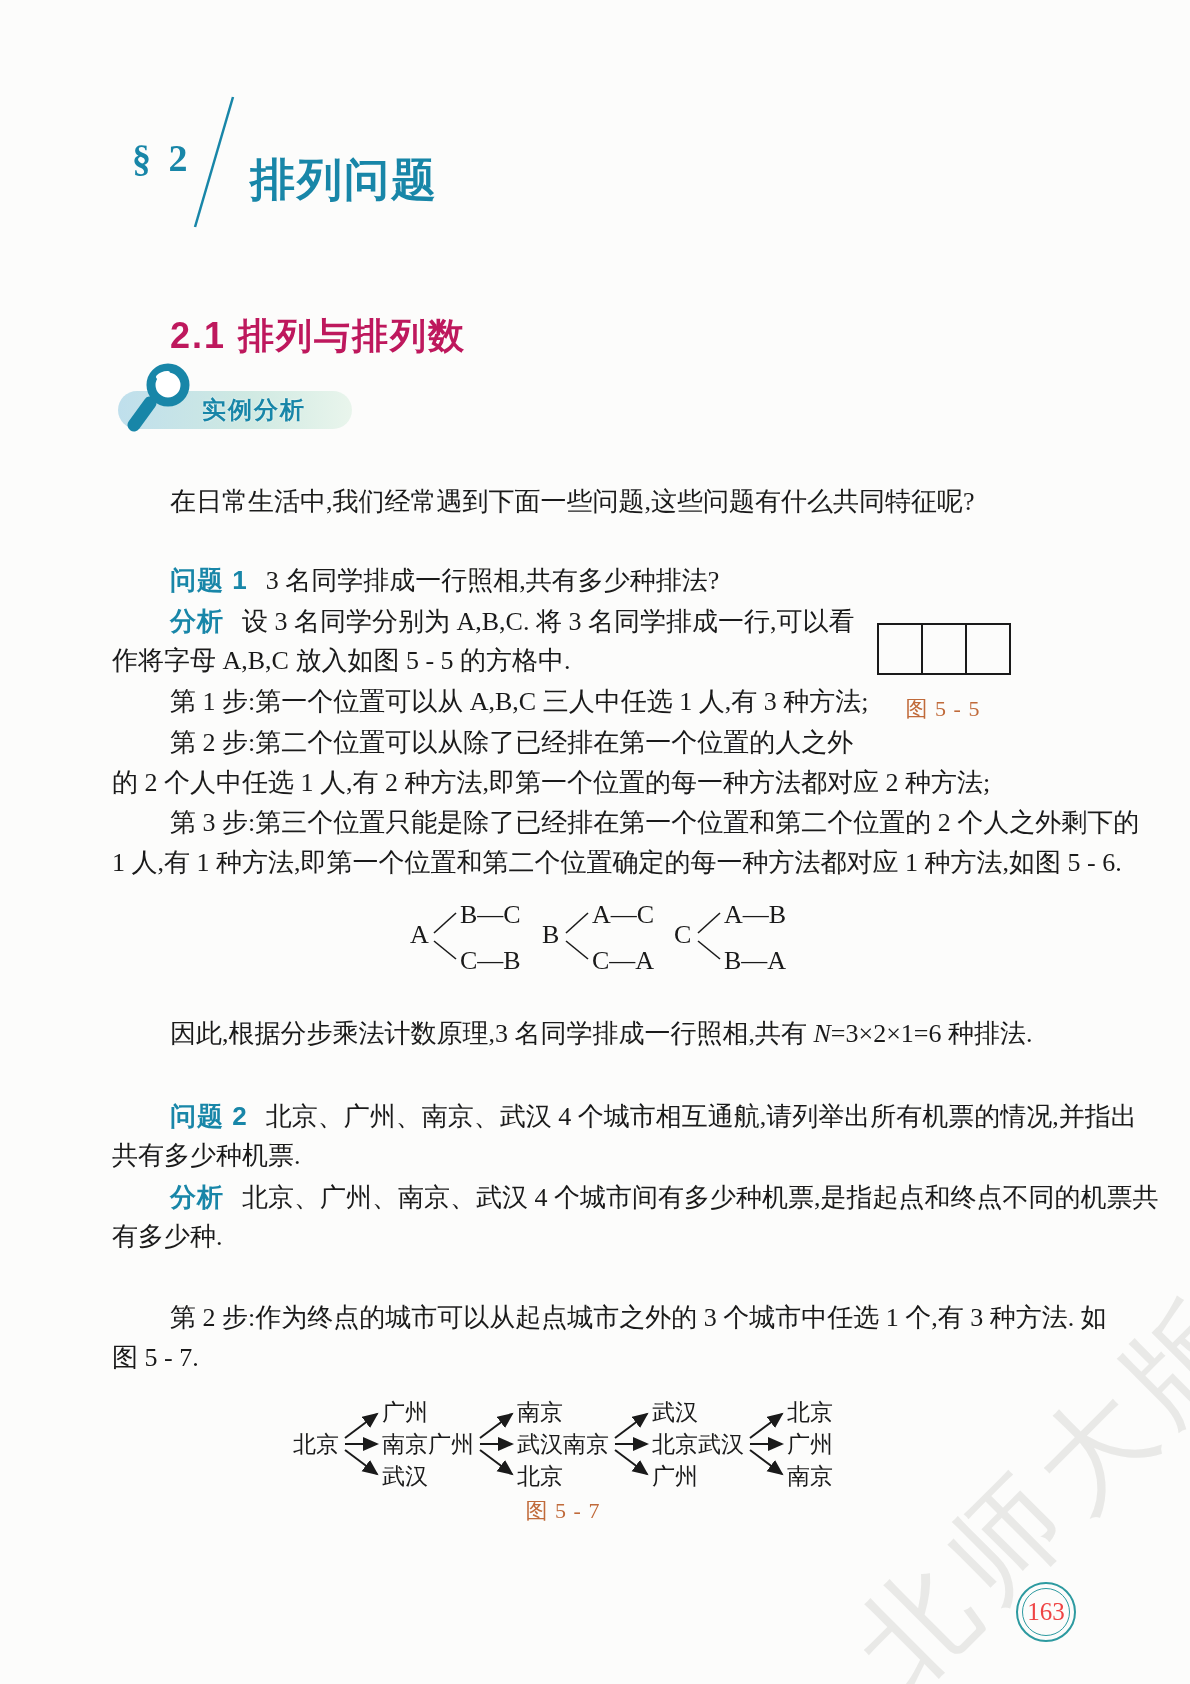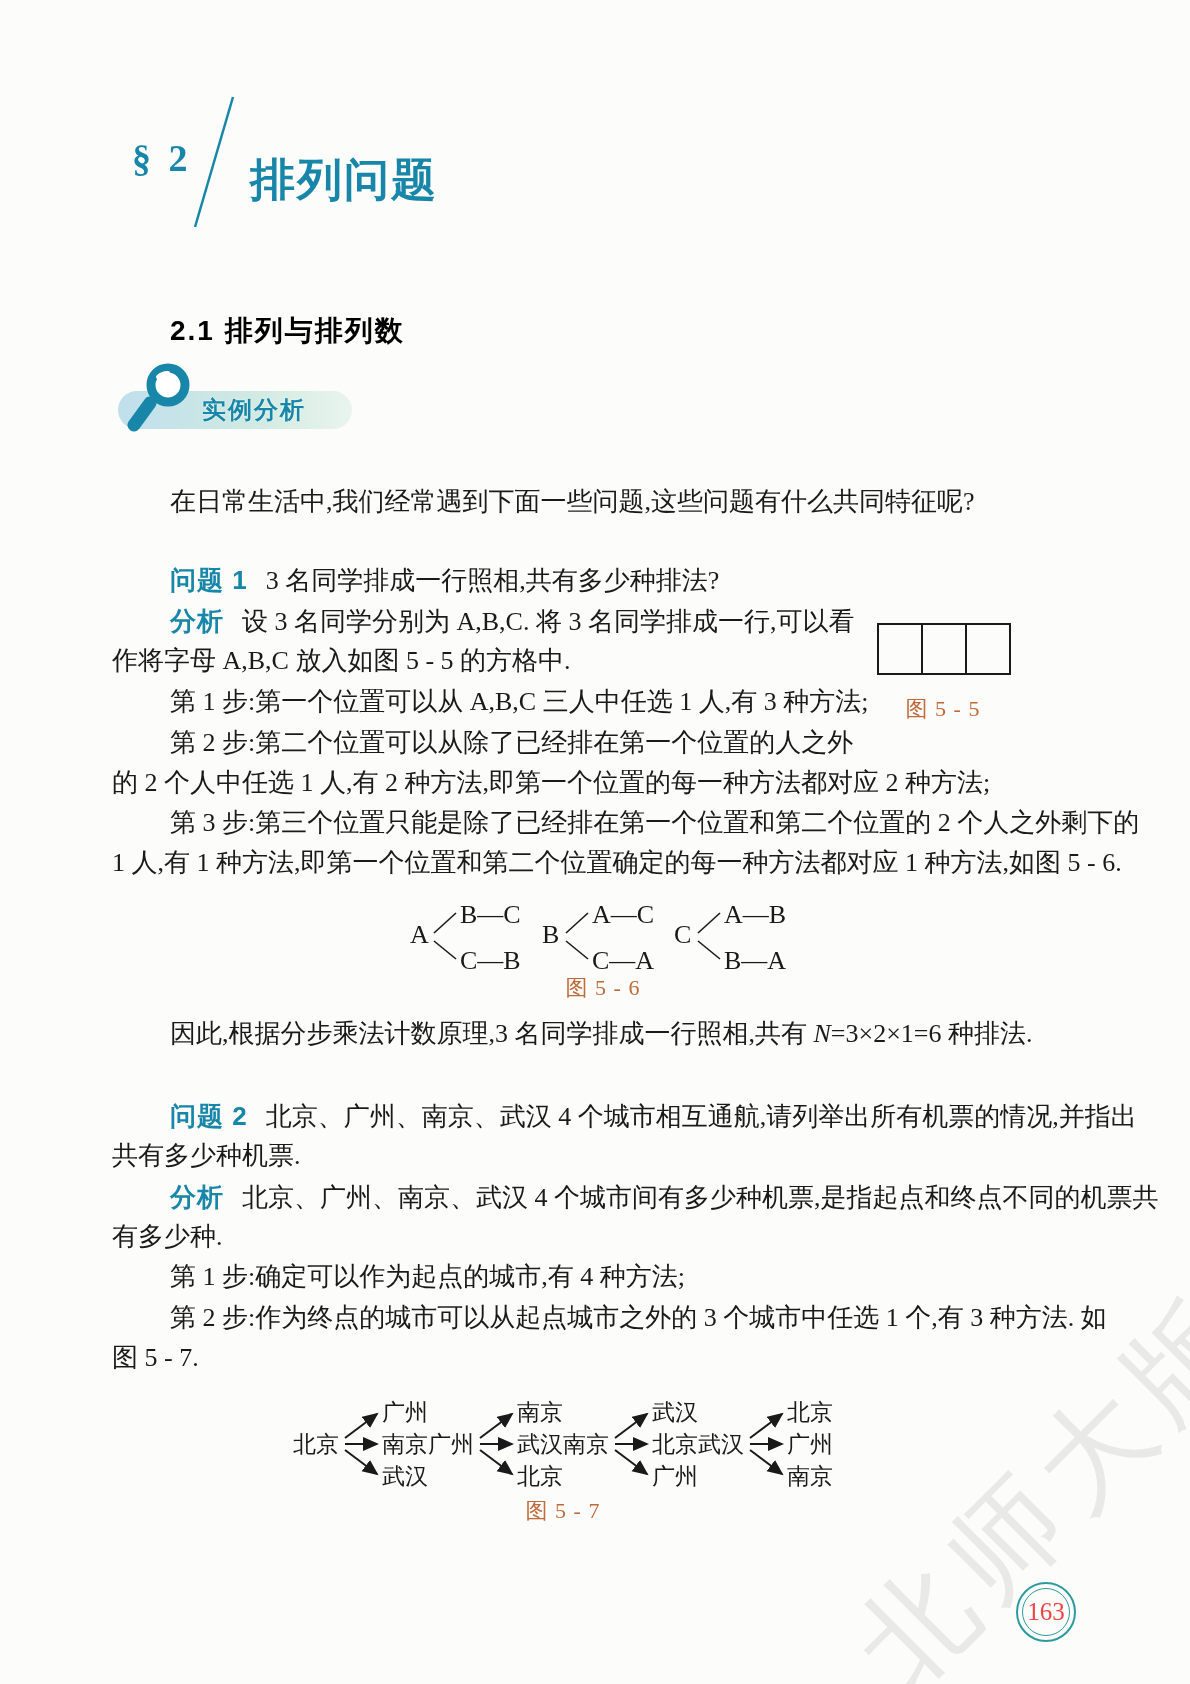--- a/index.html
+++ b/index.html
@@ -16,21 +16,21 @@
   }
   .sec-slash { position:absolute; left:192px; top:94px; }
   .sec-title {
     position:absolute; left:250px; top:150px;
     font-family:"Liberation Sans", sans-serif; font-weight:bold;
     font-size:45px; color:#1886a8; letter-spacing:2px;
   }
   .subsec-title {
     position:absolute; left:170px; top:312px;
     font-family:"Liberation Sans", sans-serif; font-weight:bold;
-    font-size:28px; color:#000000; letter-spacing:2px;
+    font-size:36px; color:#be185d; letter-spacing:2px;
   }
   
   .badge {
     position:absolute; left:118px; top:391px; width:234px; height:38px;
     border-radius:19px;
     background:linear-gradient(90deg,#bfdfec 0%,#cfe9e2 55%,#e9f5ec 100%);
   }
   .badge-icon { position:absolute; left:8px; top:-32px; }
   .badge-label {
     position:absolute; left:84px; top:0; height:38px; line-height:38px;
@@ -158,37 +158,35 @@
       <text class="tree-text" x="52" y="73" font-size="26">C—A</text>
     </svg>
     <svg width="126" height="76" viewBox="0 0 126 76">
       <text class="tree-text" x="2" y="47" font-size="26">C</text>
       <line class="tree-line" x1="26" y1="37" x2="48" y2="17"></line>
       <line class="tree-line" x1="26" y1="45" x2="48" y2="63"></line>
       <text class="tree-text" x="52" y="27" font-size="26">A—B</text>
       <text class="tree-text" x="52" y="73" font-size="26">B—A</text>
     </svg>
   </div>
-  <div class="fig-caption z1" style="left:408px; top:973px; width:390px">图 5 - 6</div>
 
   <div class="line indent z1" style="top:1018px">
     <span>因此,根据分步乘法计数原理,3 名同学排成一行照相,共有 </span><span class="mvar">N</span><span>=3×2×1=6</span><span> 种排法.</span>
   </div>
 
   <div class="line indent z1" style="top:1100px">
     <span class="lbl">问题 2</span><span>北京、广州、南京、武汉 4 个城市相互通航,请列举出所有机票的情况,并指出</span>
   </div>
   <div class="line z1" style="top:1140px">共有多少种机票.</div>
 
   <div class="line indent z1" style="top:1181px">
     <span class="lbl">分析</span><span>北京、广州、南京、武汉 4 个城市间有多少种机票,是指起点和终点不同的机票共</span>
   </div>
   <div class="line z1" style="top:1221px">有多少种.</div>
 
-  <div class="line indent z1" style="top:1261px">第 1 步:确定可以作为起点的城市,有 4 种方法;</div>
   <div class="line indent z1" style="top:1302px">第 2 步:作为终点的城市可以从起点城市之外的 3 个城市中任选 1 个,有 3 种方法. 如</div>
   <div class="line z1" style="top:1342px">图 5 - 7.</div>
 
   <div class="fig57-row z1">
     <svg width="135" height="106" viewBox="0 0 135 106">
       <text class="tree-text" x="0" y="64" font-size="23">北京</text>
       <line class="tree-arrow" x1="52" y1="50" x2="84" y2="26" marker-end="url(#arrhead)"></line>
       <line class="tree-arrow" x1="52" y1="56" x2="84" y2="56" marker-end="url(#arrhead)"></line>
       <line class="tree-arrow" x1="52" y1="62" x2="84" y2="86" marker-end="url(#arrhead)"></line>
       <text class="tree-text" x="89" y="32" font-size="23">广州</text>

